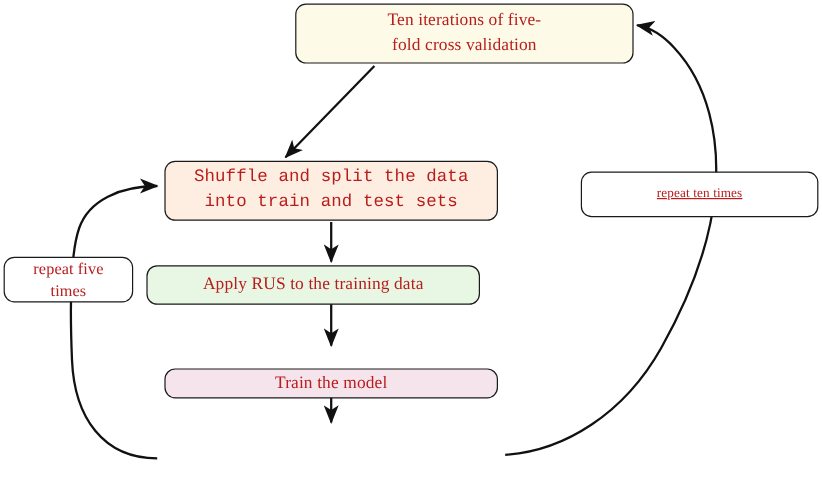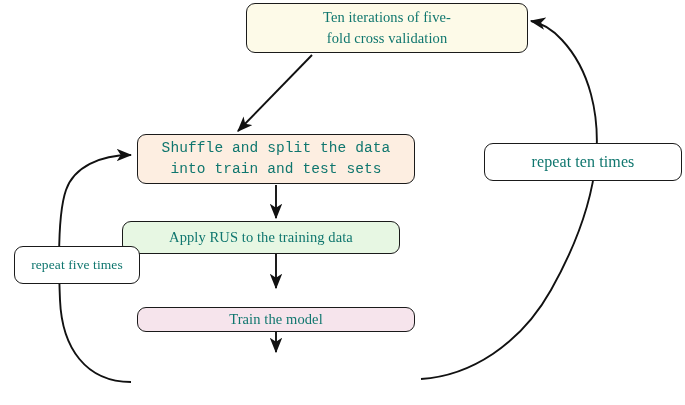--- a/index.html
+++ b/index.html
@@ -25,21 +25,21 @@
   }
   .node {
     position: absolute;
     box-sizing: border-box;
     border: 1.4px solid #1a1a1a;
     border-radius: 9px;
     display: flex;
     align-items: center;
     justify-content: center;
     text-align: center;
-    color: #0f766e;
+    color: #b91c1c;
     line-height: 1.42;
     letter-spacing: 0.1px;
     z-index: 2;
   }
   .node .lbl {
     display: block;
     padding: 0 10px;
     white-space: pre-line;
   }
 
@@ -64,29 +64,29 @@
     left: 137px; top: 307px;  width: 278px; height: 25px;
     background: #f6e4ec;
     font-size: 14.5px;
   }
   #node-evaluate {
     left: 132px; top: 355px;  width: 288px; height: 48px;
     background: #e8f0f8;
     font-size: 14.5px;
   }
   #node-repeat-five {
-    left: 14px;   top: 214px;  width: 126px; height: 38px;
+    left: 3px;   top: 214px;  width: 108px; height: 38px;
     background: #ffffff;
     font-size: 13.5px;
-    margin-top: 32px;
   }
   #node-repeat-ten {
     left: 484px; top: 143px;  width: 198px; height: 38px;
     background: #ffffff;
-    font-size: 16px;
+    font-size: 11px;
+    text-decoration: underline;
   }
 </style>
 </head>
 <body>
 
 <div id="canvas">
 
   <svg id="edges" viewBox="0 0 685 405" width="685" height="405" xmlns="http://www.w3.org/2000/svg">
     <defs>
       <marker id="arrowhead" viewBox="0 0 10 8" refX="9.2" refY="4" markerWidth="8.2" markerHeight="6.6" orient="auto-start-reverse">

